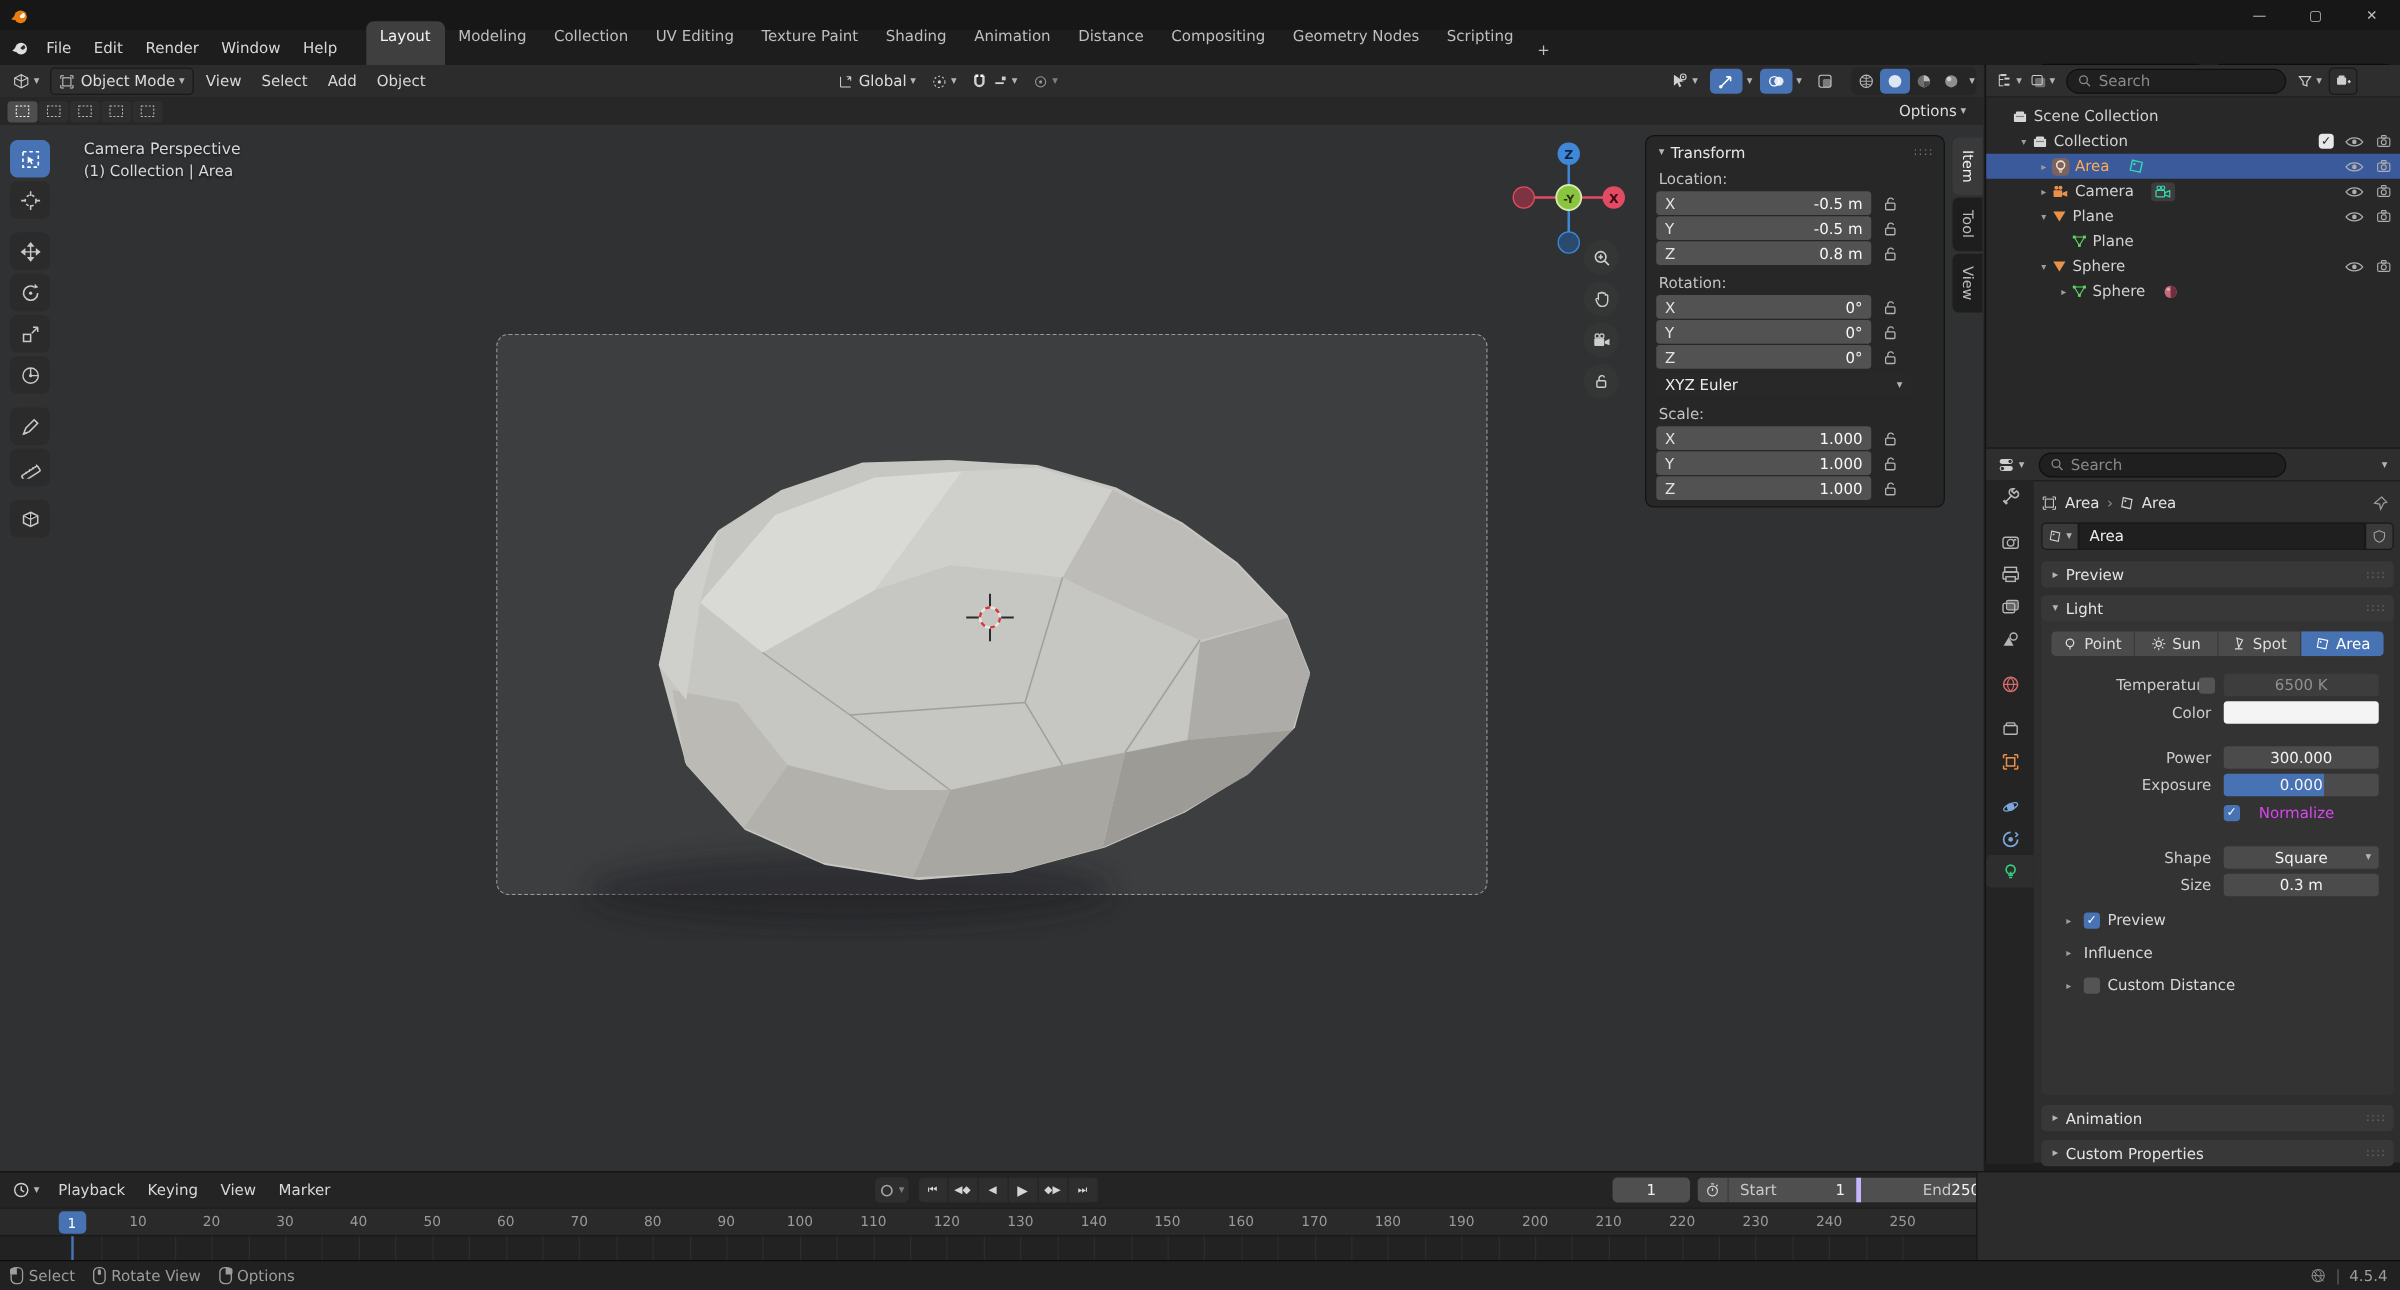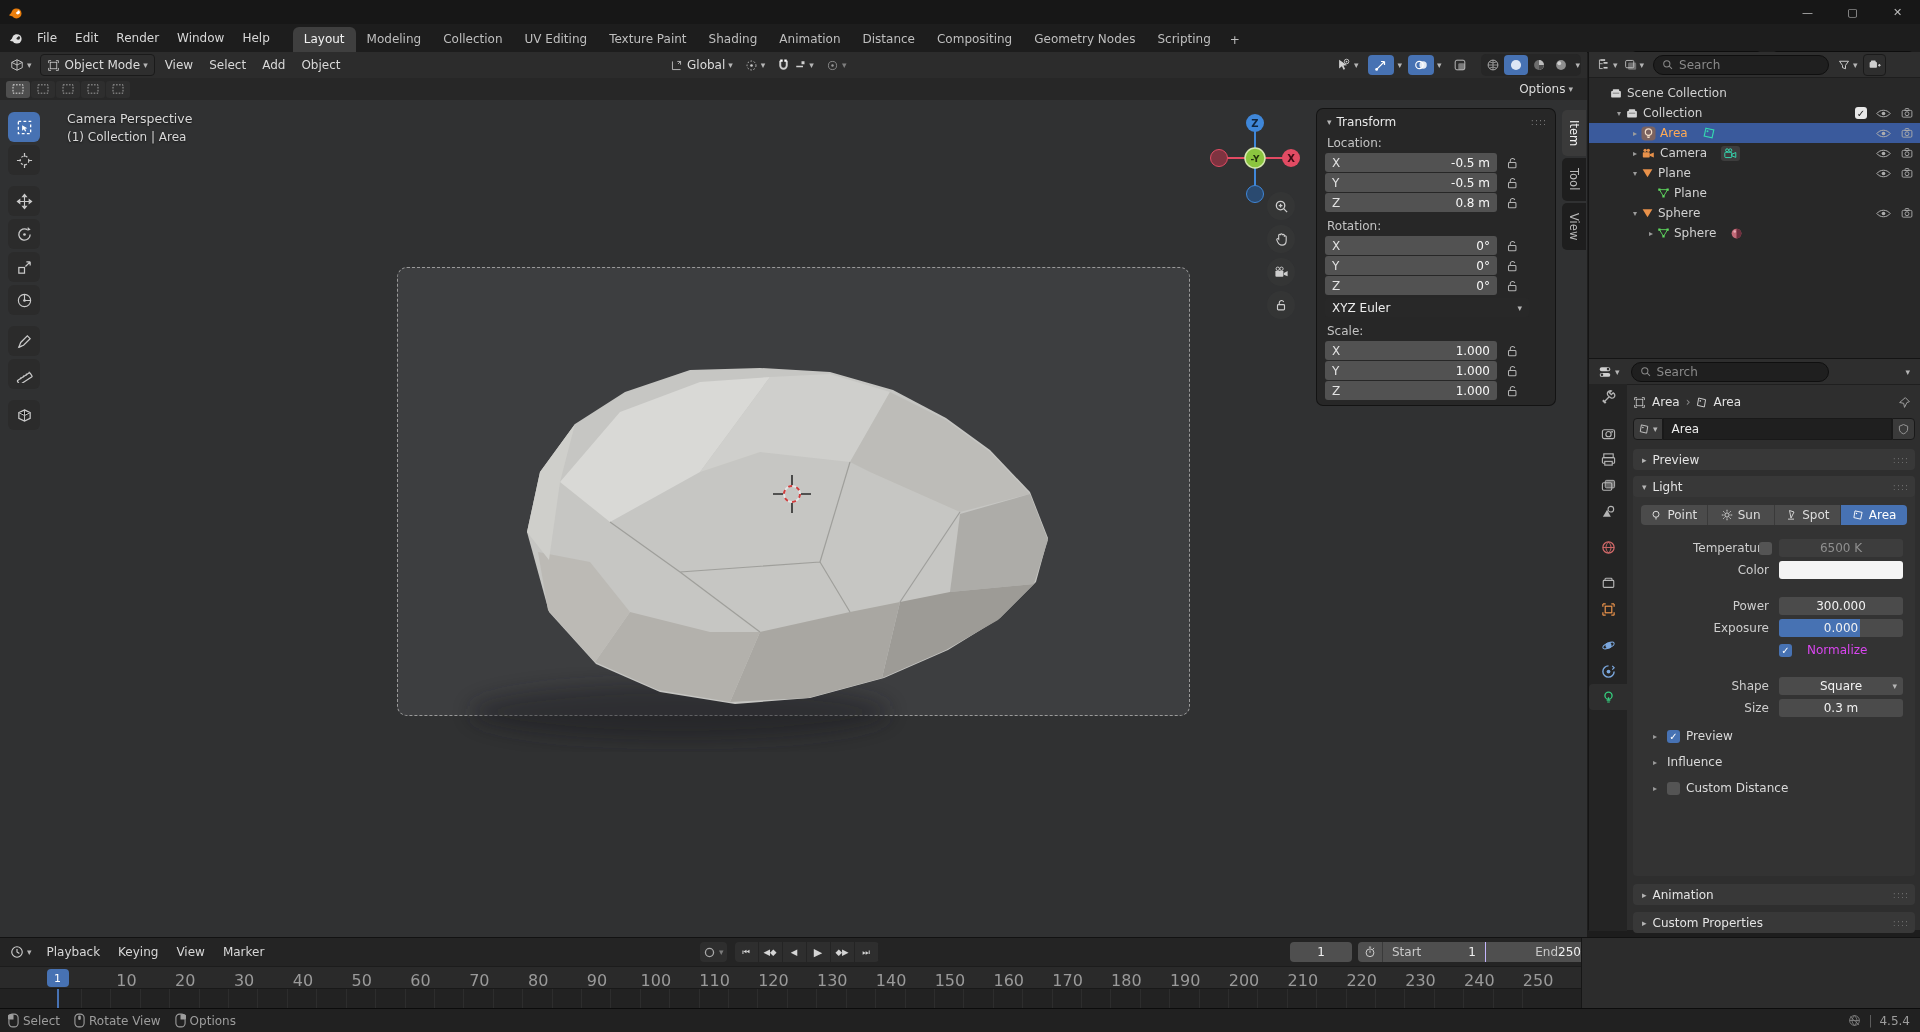--- a/index.html
+++ b/index.html
@@ -13,21 +13,21 @@
   .chev{font-size:9px;color:#b5b5b5;margin-left:3px;}
   
   #titlebar{left:0;top:0;width:1920px;height:24px;background:#171717;display:flex;align-items:center;}
   #titlebar .title{color:#ababab;margin-left:8px;font-size:12px;white-space:nowrap;}
   #winbtns{position:absolute;right:0;top:0;height:24px;display:flex;}
   #winbtns .wb{width:45px;height:24px;display:flex;align-items:center;justify-content:center;color:#bdbdbd;font-size:11px;}
   
   #topbar{left:0;top:24px;width:1920px;height:28px;background:#1d1d1d;border-bottom:1px solid #131313;display:flex;align-items:center;}
   .menu-item{padding:0 9px;color:#d8d8d8;height:20px;display:flex;align-items:center;border-radius:4px;}
   #ws-tabs{display:flex;align-items:flex-end;height:28px;margin-left:14px;}
-  .ws-tab{padding:5px 11px 6px;color:#bfbfbf;border-radius:6px 6px 0 0;white-space:nowrap;}
+  .ws-tab{padding:5px 11px 16px;color:#bfbfbf;border-radius:6px 6px 0 0;white-space:nowrap;}
   .ws-tab.active{background:#3f3f3f;color:#f2f2f2;}
   #scene-widgets{position:absolute;right:6px;top:27px;display:flex;gap:10px;}
   .pill{display:flex;align-items:center;background:#282828;border:1px solid #0d0d0d;border-radius:5px;height:21px;overflow:hidden;}
   .pill .seg{display:flex;align-items:center;background:#303030;height:100%;padding:0 4px;}
   .pill .txt{padding:0 7px;color:#e3e3e3;}
   .pill .mini{color:#9f9f9f;padding:0 4px;font-size:11px;}
   
   #viewport{left:0;top:52px;width:1587px;height:885px;background:#303132;overflow:hidden;}
   #vp-header{left:0;top:0;width:1587px;height:26px;background:#2c2c2c;border-bottom:1px solid #232323;display:flex;align-items:center;}
   #vp-toolrow{left:0;top:26px;width:1587px;height:22px;background:#272727;display:flex;align-items:center;}
@@ -86,21 +86,21 @@
   .cb.light{background:#e8e8e8;color:#1d1d1d;font-size:10px;}
   .ltype{flex:1;height:20px;display:flex;align-items:center;justify-content:center;gap:5px;background:#4b4b4b;color:#dedede;border-right:1px solid #3a3a3a;}
   .ltype.active{background:#4772b3;color:#fff;border-right:none;}
   .subrow{display:flex;align-items:center;gap:6px;color:#dadada;}
   
   #timeline{left:0;top:937px;width:1920px;height:71px;background:#242424;border-top:1px solid #121212;box-sizing:border-box;}
   #tl-header{height:28px;display:flex;align-items:center;}
   #tl-ruler{position:absolute;left:0;top:28px;width:1581px;height:22px;background:#2a2a2a;border-top:1px solid #1c1c1c;}
   #tl-track{position:absolute;left:0;top:50px;width:1581px;height:21px;background:#222222;border-top:1px solid #191919;}
   #tl-blank{position:absolute;left:1581px;top:0;width:339px;height:71px;background:#2c2c2c;border-left:1px solid #161616;}
-  .tick{position:absolute;top:4px;transform:translateX(-50%);color:#9a9a9a;font-size:16px;margin-left:16px;}
+  .tick{position:absolute;top:4px;transform:translateX(-50%);color:#9a9a9a;font-size:11px;}
   .gridline{position:absolute;top:0;width:1px;height:21px;background:#2d2d2d;}
   .pbtn{width:23px;height:20px;background:#2e2e2e;display:flex;align-items:center;justify-content:center;color:#d5d5d5;font-size:8.5px;border-right:1px solid #242424;}
   .tl-field{background:#4f4f4f;height:20px;display:flex;align-items:center;justify-content:center;color:#f0f0f0;}
   
   #statusbar{left:0;top:1008px;width:1920px;height:24px;background:#212121;border-top:1px solid #0c0c0c;display:flex;align-items:center;box-sizing:border-box;color:#9d9d9d;}
   .hint{display:flex;align-items:center;gap:4px;margin-right:14px;}
 </style>
 </head>
 <body>
 
@@ -1176,21 +1176,21 @@
       <span class="tl-field" style="width:62px;border-radius:4px">1</span>
       <span class="row" style="margin-left:6px;border-radius:4px;overflow:hidden">
         <span class="tl-field" style="width:24px;border-right:1px solid #3a3a3a">
           <span class="ico">
               <svg width="12" height="12" viewBox="0 0 16 16">
                 <circle cx="8" cy="9" r="5.2" fill="none" stroke="#d3d3d3" stroke-width="1.3"></circle>
                 <path d="M8 6 V9 M6.5 1.5 h3 M12 4 l1.5-1.5" stroke="#d3d3d3" stroke-width="1.3"></path>
               </svg>
             </span>
         </span>
-        <span class="tl-field" style="width:84px;border-right:1px solid #c4b5fd;justify-content:space-between;padding:0 9px">
+        <span class="tl-field" style="width:84px;border-right:4px solid #c4b5fd;justify-content:space-between;padding:0 9px">
           <span style="color:#c9c9c9">Start</span>
             <span>1</span>
         </span>
         <span class="tl-field" style="width:86px;justify-content:flex-end;padding:0 9px">
           <span style="color:#c9c9c9">End</span>
             <span>250</span>
         </span>
       </span>
     </div>
   </div>

